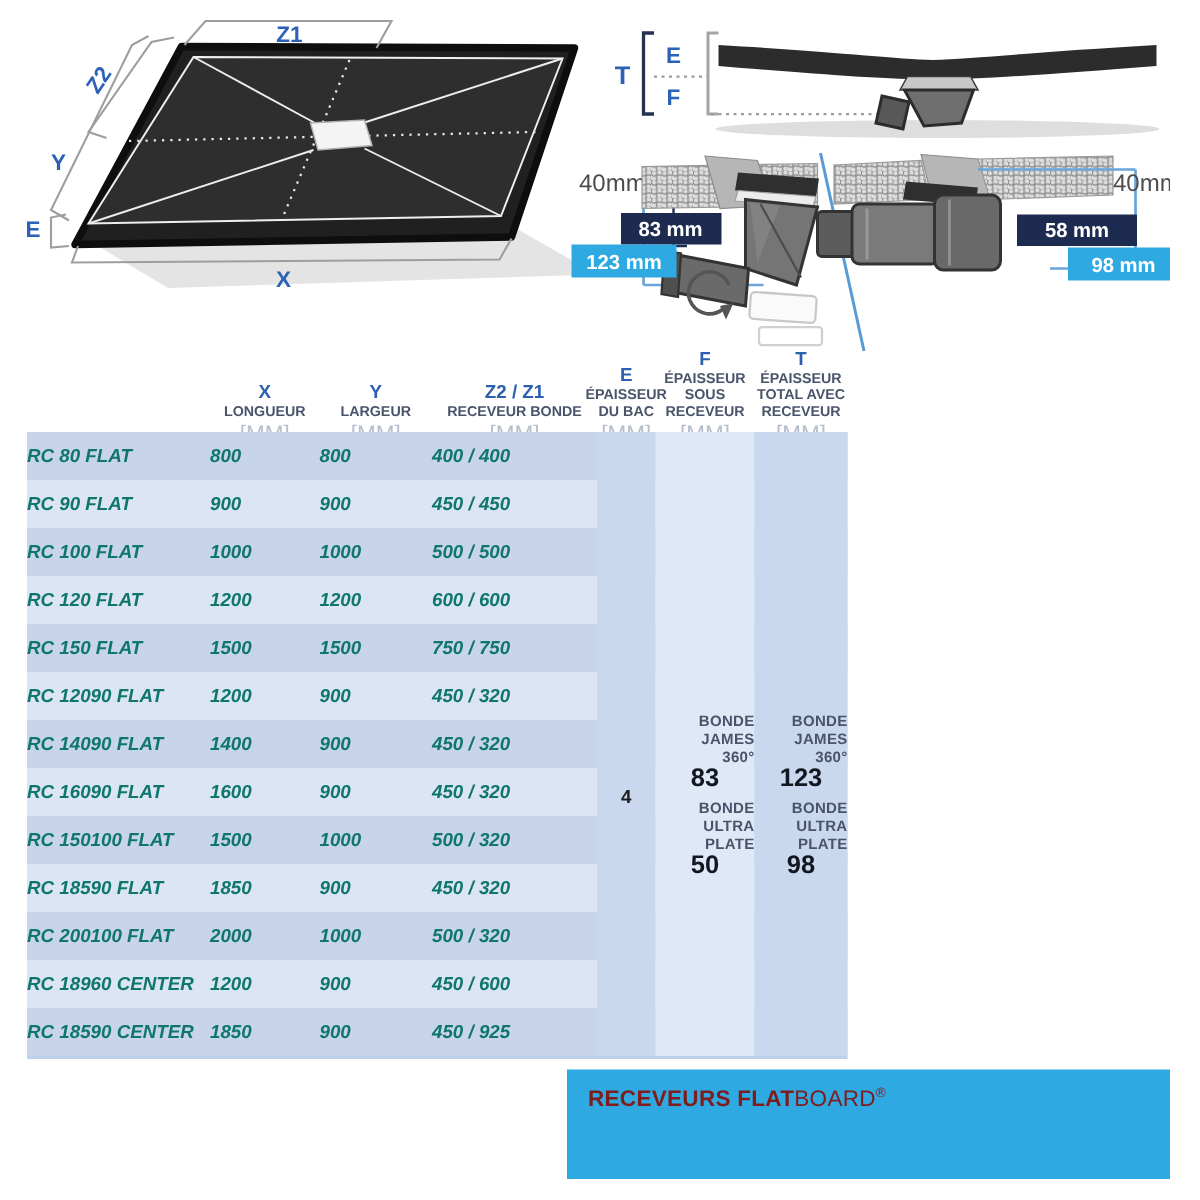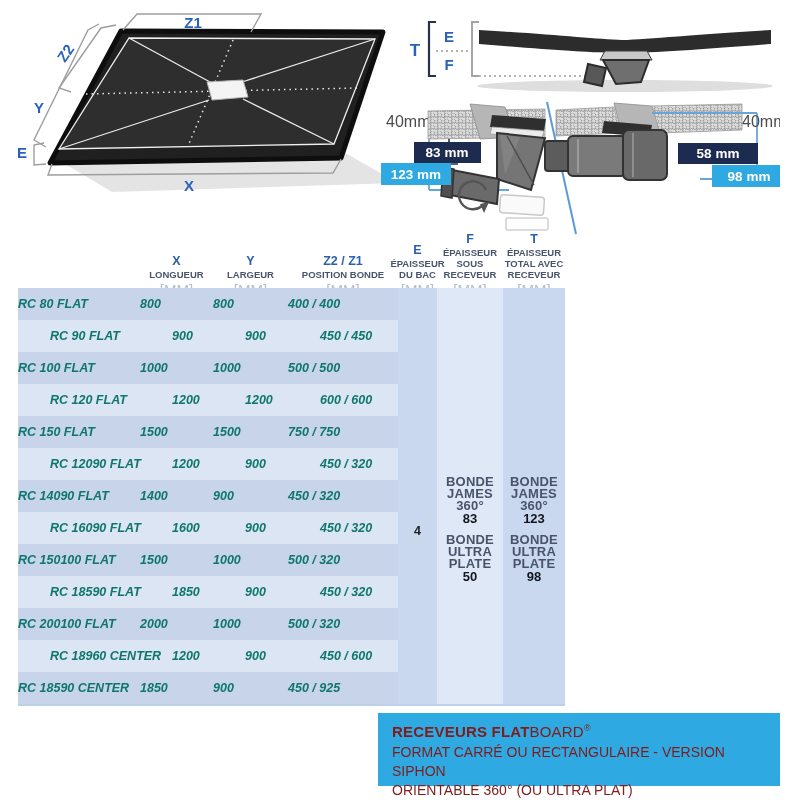--- a/index.html
+++ b/index.html
@@ -15,31 +15,31 @@
   
   .spec-table{position:absolute;left:18px;top:233px;width:547px;}
   .thead{display:grid;grid-template-columns:122px 73px 75px 110px 39px 66px 62px;height:55px;align-items:end;}
   .hcell{display:flex;flex-direction:column;justify-content:flex-end;align-items:center;text-align:center;padding-bottom:4px;}
   .h-letter{color:#2b5fb0;font-weight:bold;font-size:12.5px;line-height:13px;}
   .h-label{color:#49546b;font-weight:bold;font-size:9.5px;line-height:11px;white-space:pre-line;margin-top:1px;}
   .h-unit{color:#b6bfce;font-size:15px;margin-top:1px;}
   .tbody{position:relative;border-bottom:2px solid #bcd0ec;}
   .row{display:grid;grid-template-columns:122px 73px 75px 110px;height:32px;align-items:center;}
   .row.dark{background:#c7d4ea;}
-  .row.light{background:#dbe5f3;padding-left:32px;}
+  .row.light{background:#dbe5f3;}
   .cell{text-align:left;font-weight:bold;font-size:12.5px;color:#0f766e;font-style:italic;}
   .band{position:absolute;top:0;height:100%;}
   .band-e{left:380px;width:39px;background:#c9d7ef;}
   .band-f{left:419px;width:66px;background:#dfe8f6;}
   .band-t{left:485px;width:62px;background:#c9d7ef;}
   .e-val{position:absolute;top:236px;left:0;right:0;text-align:center;font-weight:bold;font-size:12.5px;color:#1c1c1c;}
   .band-content{position:absolute;left:0;right:0;top:188px;text-align:center;}
   .bgroup{margin-bottom:9px;}
-  .bw{display:block;white-space:pre-line;color:#49546b;font-size:13px;line-height:12px;font-weight:bold;letter-spacing:.2px;}
-  .bv{display:block;color:#12161f;font-size:13px;font-weight:bold;line-height:13px;}
+  .bw{display:block;white-space:pre-line;color:#49546b;font-size:10px;line-height:12px;font-weight:bold;letter-spacing:.2px;text-align:right;}
+  .bv{display:block;color:#12161f;font-size:17px;font-weight:bold;line-height:13px;}
 
   
   .banner{position:absolute;left:378px;top:713px;width:379px;height:53px;background:#2fa9e1;
           color:#7f1d1d;padding:10px 14px;}
   .f-line1{font-size:15px;letter-spacing:.2px;}
   .f-line1 .bold{font-weight:bold;}
   .f-line1 sup{font-size:9px;}
   .f-sub{font-size:14px;line-height:19px;white-space:pre-line;margin-top:3px;}
 </style>
 </head>
@@ -160,21 +160,21 @@
         <span class="h-label">LONGUEUR</span>
         <span class="h-unit">[MM]</span>
       </div>
       <div class="hcell">
         <span class="h-letter">Y</span>
         <span class="h-label">LARGEUR</span>
         <span class="h-unit">[MM]</span>
       </div>
       <div class="hcell">
         <span class="h-letter">Z2 / Z1</span>
-        <span class="h-label">POSITION BONDE</span>
+        <span class="h-label">RECEVEUR BONDE</span>
         <span class="h-unit">[MM]</span>
       </div>
       <div class="hcell">
         <span class="h-letter">E</span>
         <span class="h-label">ÉPAISSEUR
 DU BAC</span>
         <span class="h-unit">[MM]</span>
       </div>
       <div class="hcell">
         <span class="h-letter">F</span>
@@ -307,17 +307,15 @@
           </div>
         </div>
       </div>
     </div>
   </div>
 
   <div class="banner">
     <div class="f-line1">
       <span class="bold">RECEVEURS FLAT</span><span>BOARD</span><sup>®</sup>
     </div>
-    <div class="f-sub">FORMAT CARRÉ OU RECTANGULAIRE - VERSION SIPHON
-ORIENTABLE 360° (OU ULTRA PLAT)</div>
   </div>
 
 </div>
 
 </body></html>

